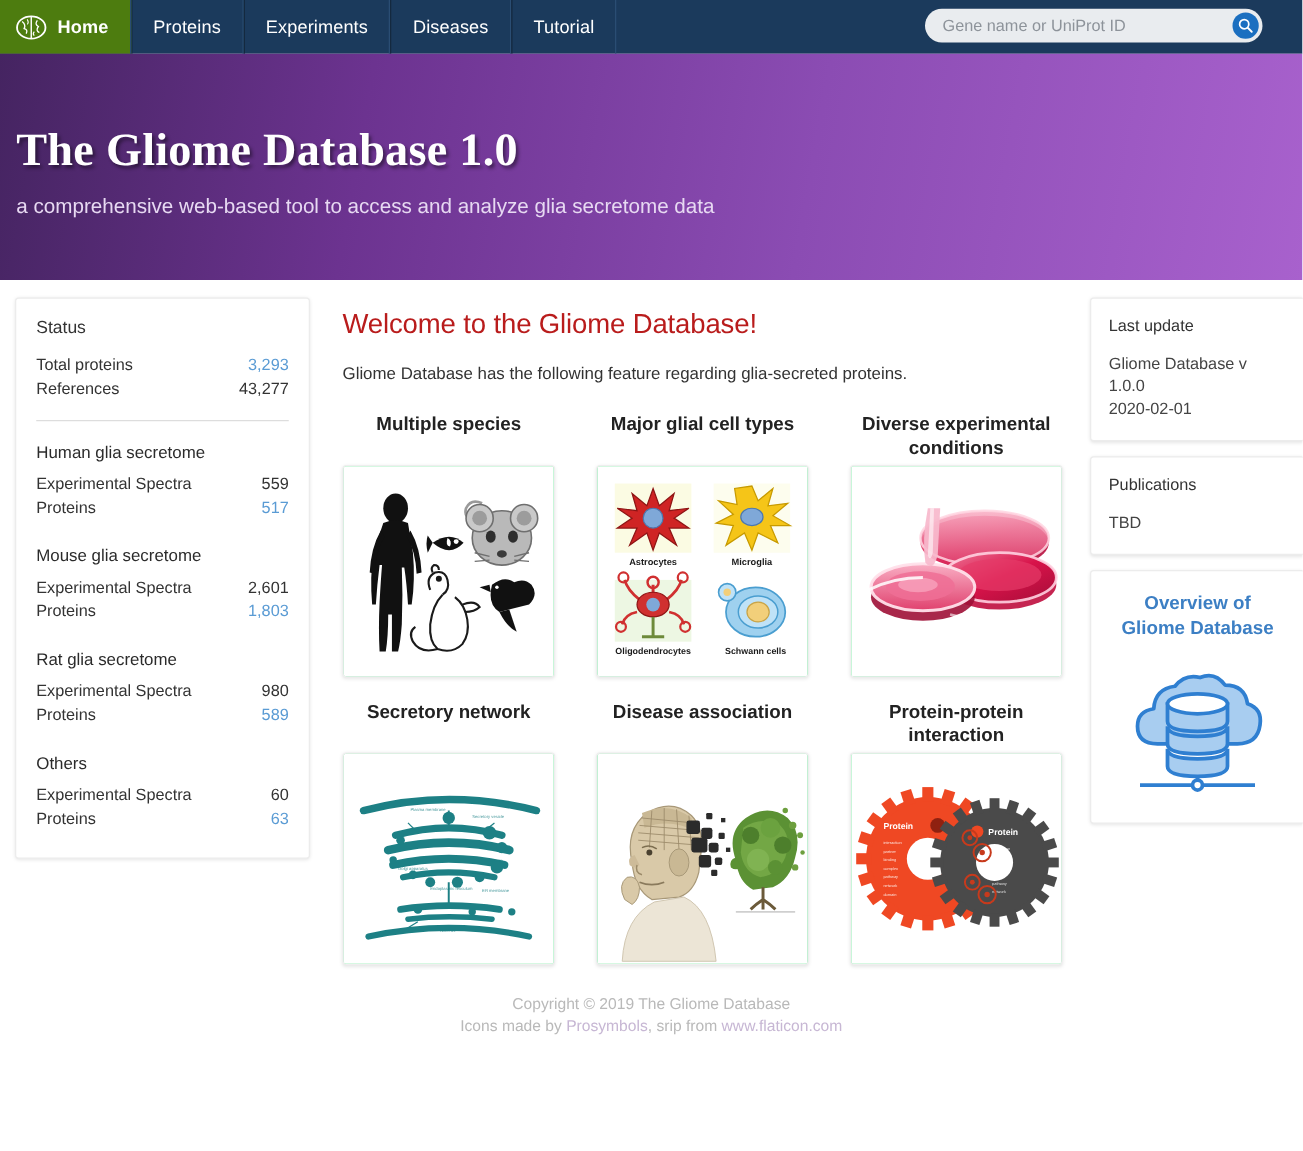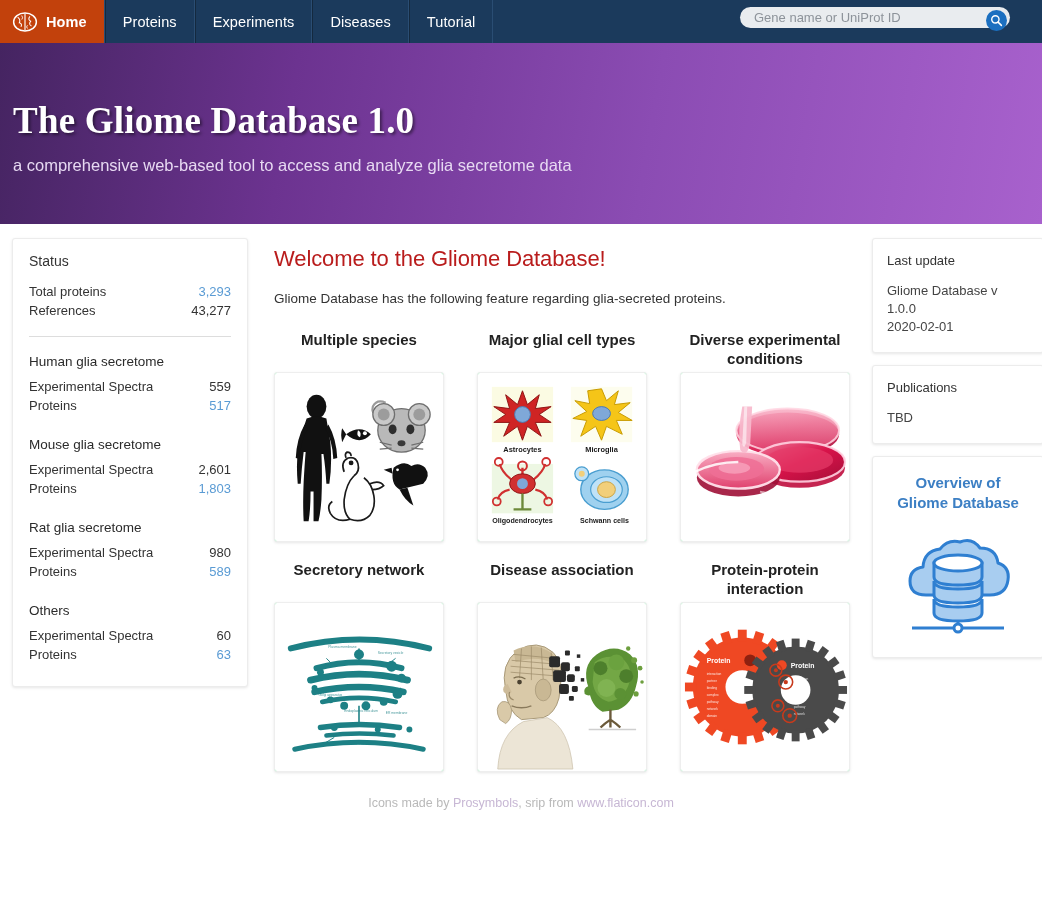--- a/index.html
+++ b/index.html
@@ -28,39 +28,39 @@
     padding: 0 17px;
     color: #ffffff;
     font-size: 14.5px;
     border-right: 1px solid #2a4d73;
     border-left: 1px solid #14293f;
     cursor: pointer;
     white-space: nowrap;
     letter-spacing: .1px;
   }
   .nav-item.home {
-    background: #c2410c;
+    background: #4d7c0f;
     font-weight: bold;
     padding-left: 46px;
     position: relative;
     border-left: none;
   }
   .brain-icon {
     position: absolute;
     left: 12px;
     top: 50%;
     transform: translateY(-50%);
     width: 26px; height: 26px;
   }
   .nav-search {
     position: absolute;
     right: 32px;
     top: 7px;
     width: 270px;
-    height: 21px;
+    height: 27px;
   }
   .search-wrap {
     position: relative;
     width: 100%;
     height: 100%;
   }
   .search-input {
     width: 100%;
     height: 100%;
     border-radius: 14px;
@@ -851,16 +851,17 @@
           <path d="M60 98 L60 105"></path>
           <path d="M14 105 L106 105"></path>
         </g>
         <circle cx="60" cy="105" r="4" fill="#ffffff" stroke="#2f7fd1" stroke-width="3"></circle>
       </svg>
     </div>
   </div>
 </div>
 
 <div class="footer">
+  <div>Copyright © 2019 The Gliome Database</div>
   <div>
     <span>Icons made by </span><span class="lnk">Prosymbols</span><span>, srip from </span><span class="lnk">www.flaticon.com</span>
   </div>
 </div>
 
 </body></html>

